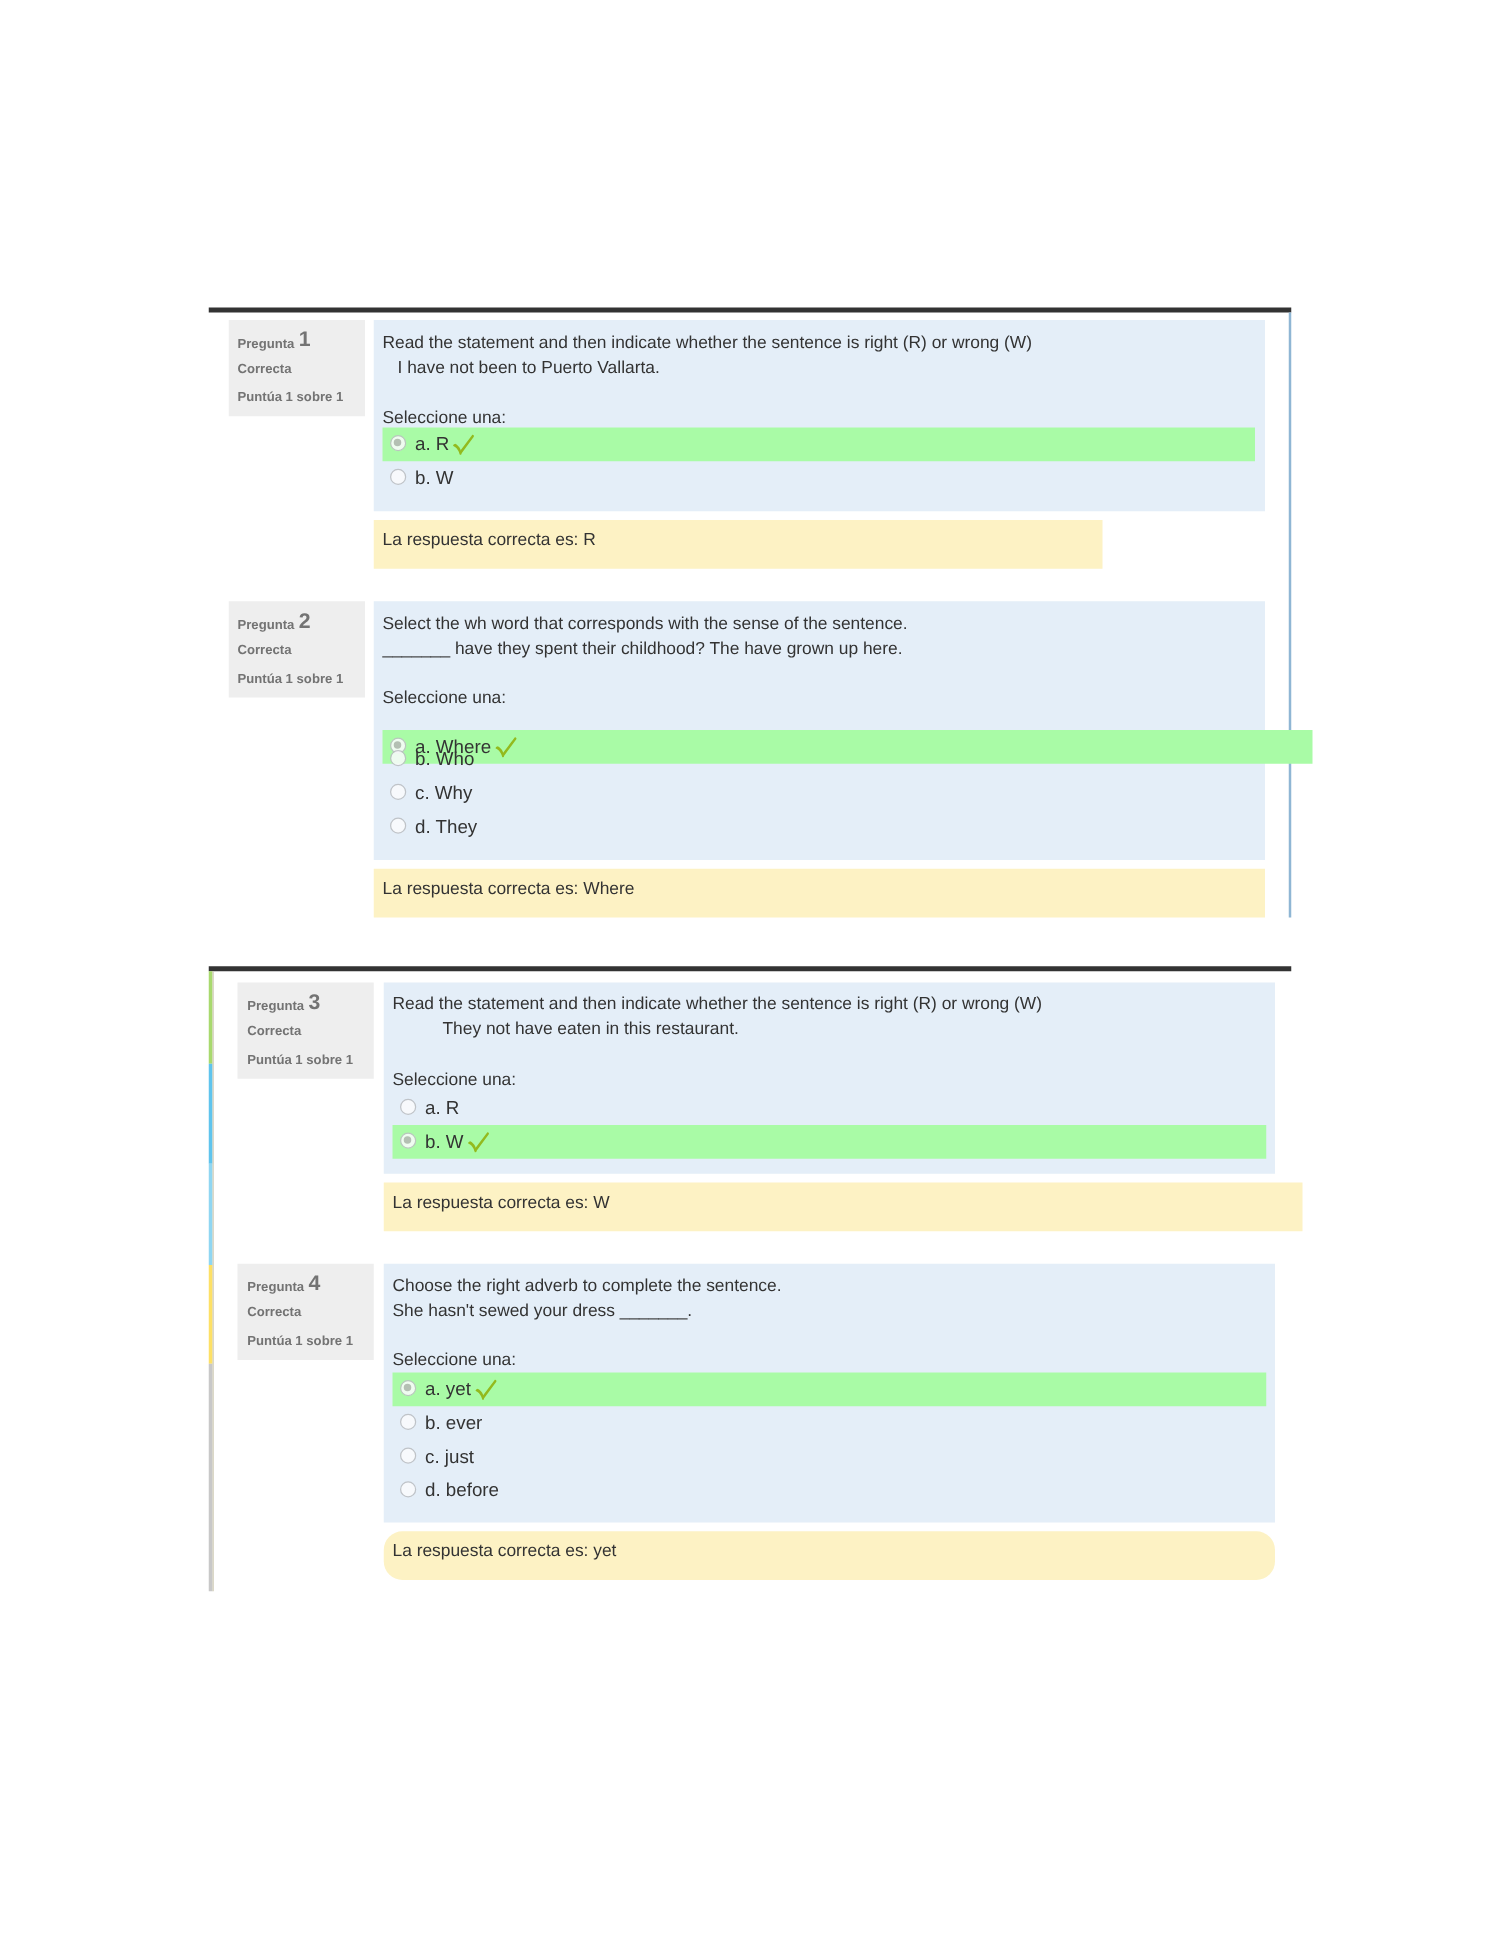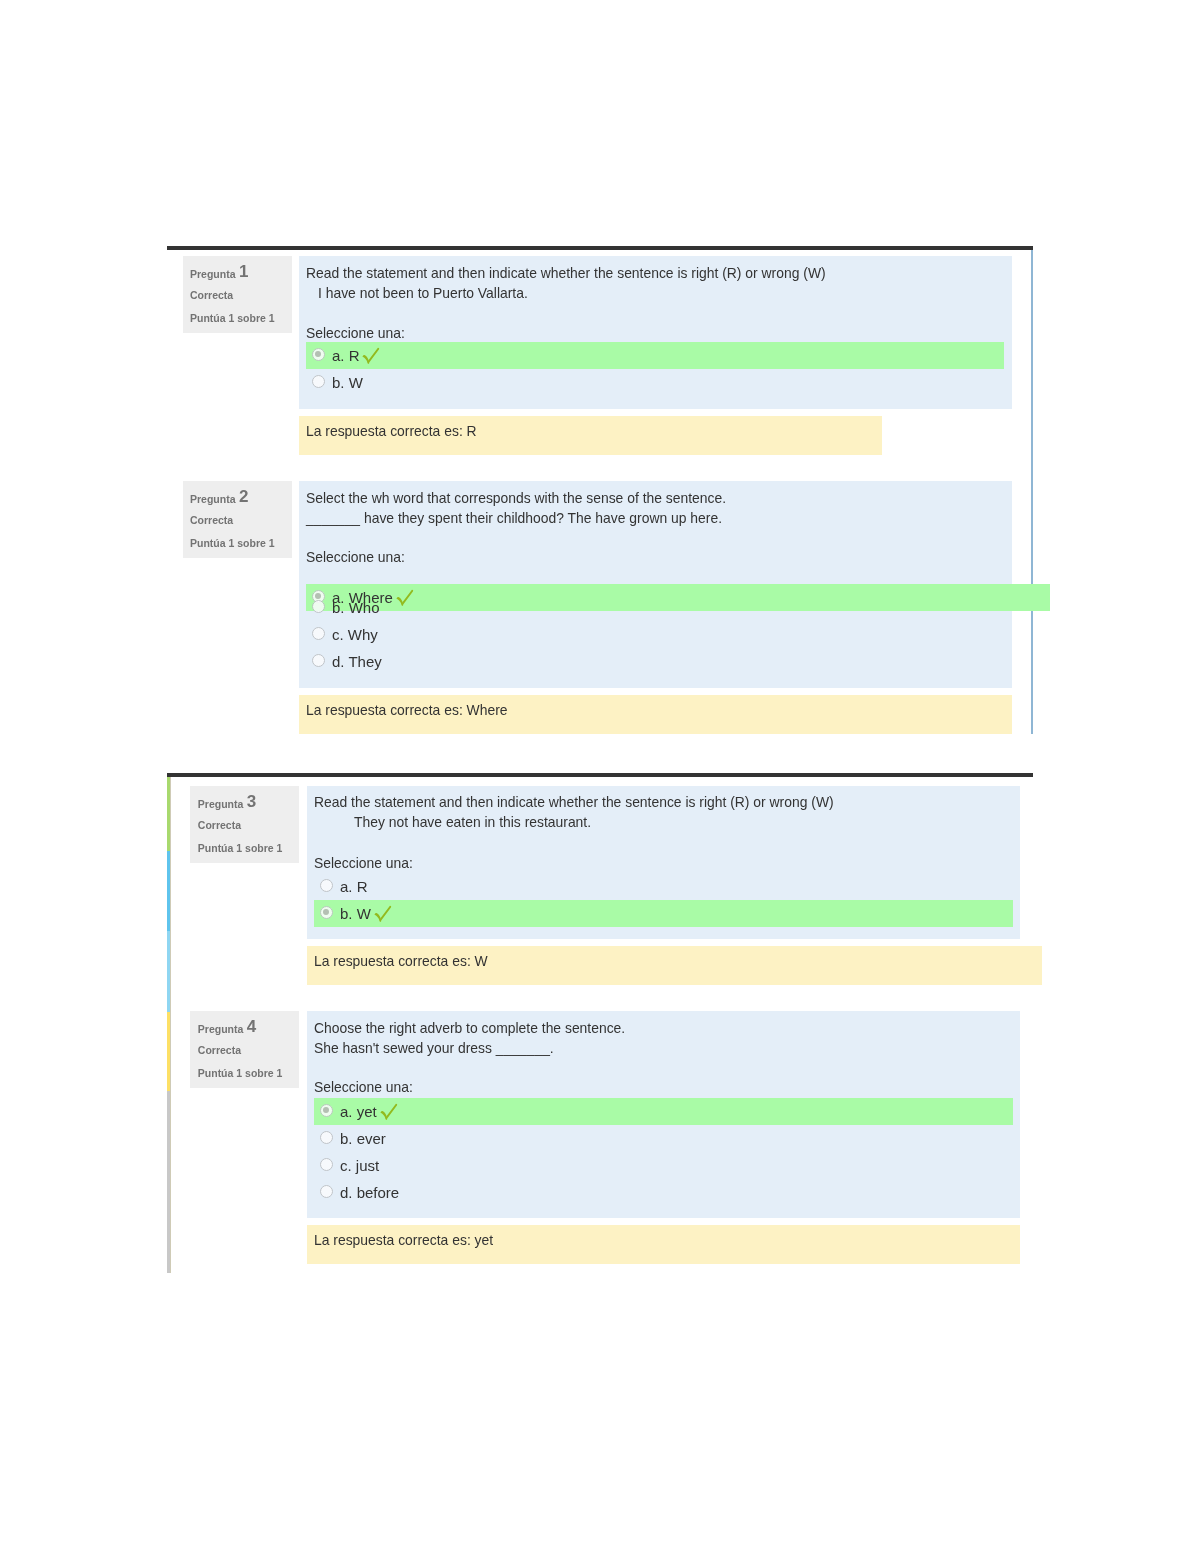--- a/index.html
+++ b/index.html
@@ -179,17 +179,17 @@
 <div class="ansline" style="left:33px;top:5px;">
 <span class="anstext">c. just</span>
 </div>
 </div>
 <div class="ansrow" style="left:307px;top:1179px;width:713px;">
 <div class="radio" style="left:12.5px;top:5.5px;"></div>
 <div class="ansline" style="left:33px;top:5px;">
 <span class="anstext">d. before</span>
 </div>
 </div>
-<div class="feedback" style="left:307px;top:1225px;width:713px;height:39px;">
+<div class="feedback" style="left:307px;top:1225px;width:713px;height:39px;border-radius:15px;">
         <span style="left:7px;top:7px;">La respuesta correcta es: yet</span>
       </div>
 </div>
 </div>
 
 </body></html>

